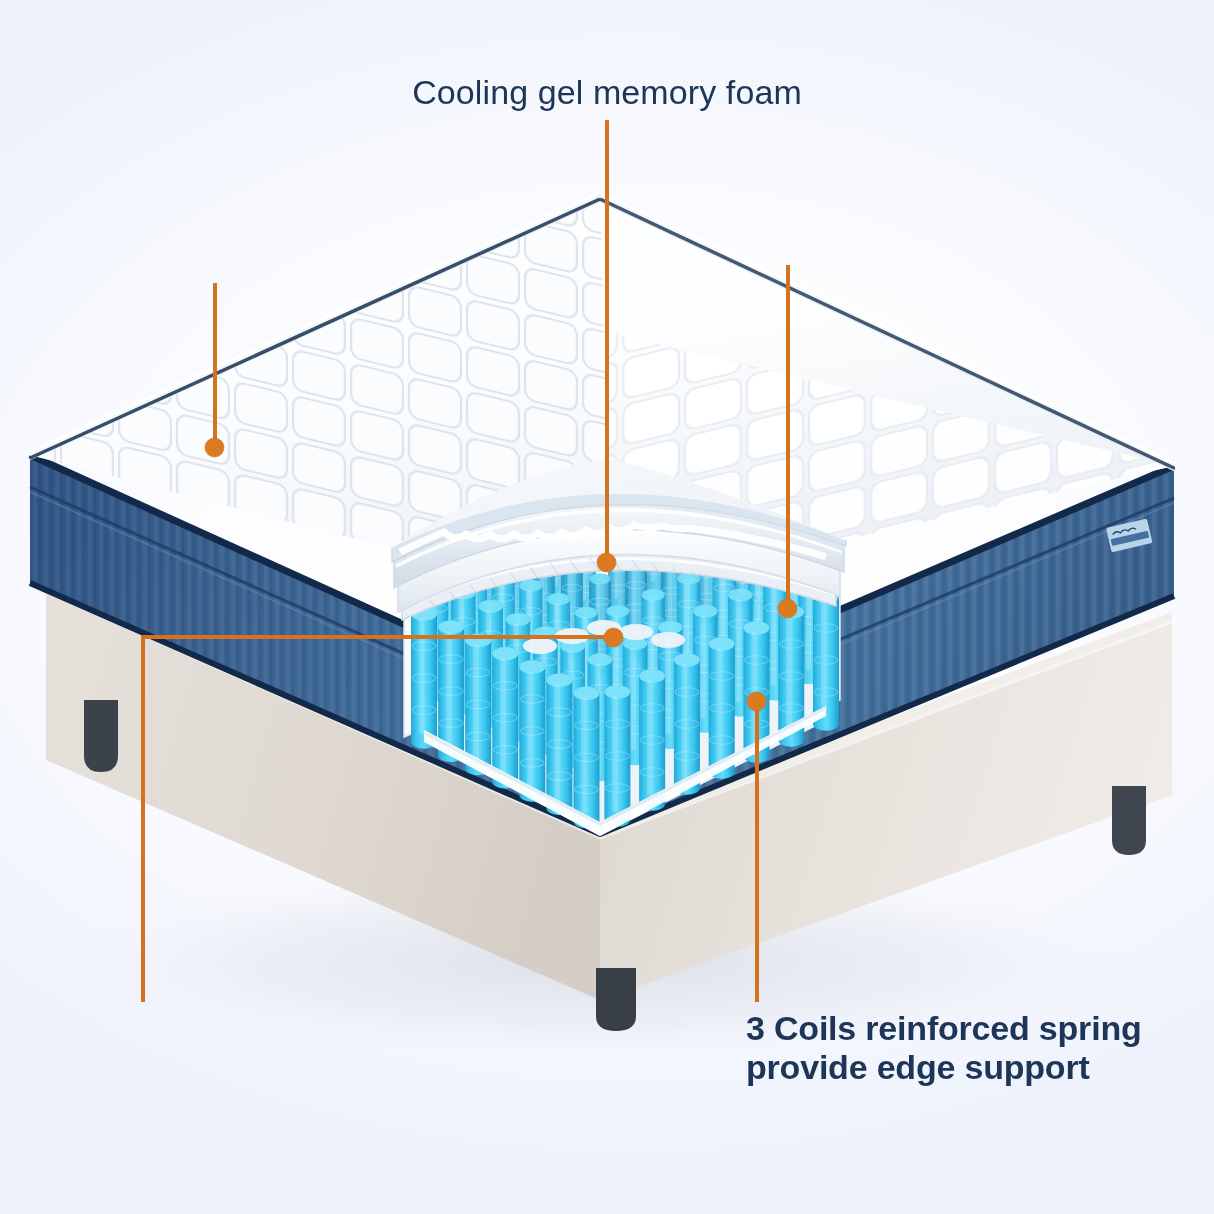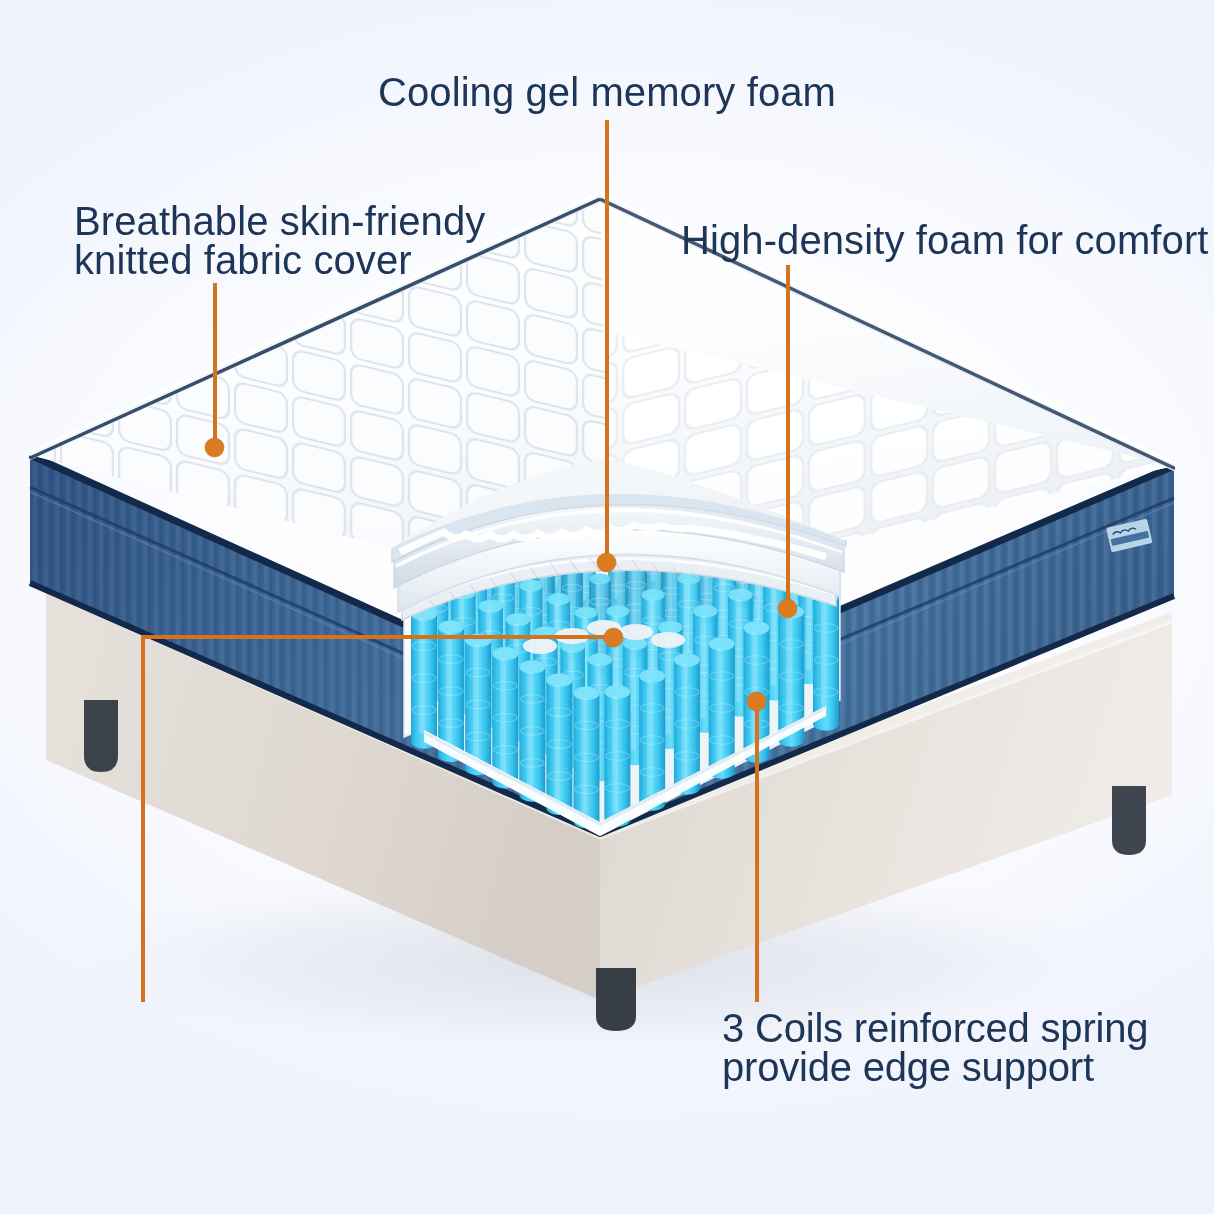--- a/index.html
+++ b/index.html
@@ -15,27 +15,27 @@
     width:1214px;height:1214px;
     background:
       radial-gradient(ellipse 900px 620px at 52% 46%, #ffffff 0%, #fdfdff 45%, #f6f8fe 72%, #eef2fc 100%);
     overflow:hidden;
   }
 
   
   .label{
     position:absolute;
     color:#1d3557;
-    font-size:40px;
+    font-size:34px;
     line-height:39px;
     letter-spacing:.1px;
     white-space:pre-line;
     font-weight:400;
   }
-  .label.bold{font-weight:400;letter-spacing:-.2px;}
+  .label.bold{font-weight:700;letter-spacing:-.2px;margin-left:24px;}
 
   
   .leader{position:absolute;background:#d4721e;}
   .leader.v{width:4px;}
   .leader.h{height:4px;}
   .dot{
     position:absolute;width:19px;height:19px;border-radius:50%;
     background:#db7a20;
     box-shadow:0 0 0 .5px rgba(180,90,20,.5);
   }
@@ -774,22 +774,19 @@
     <div class="leader v" style="left:141px;top:637px;height:365px;"></div>
     <div class="leader h" style="left:141px;top:635px;width:472px;"></div>
     <div class="dot" style="left:604px;top:628px;"></div>
 
     <div class="leader v" style="left:755px;top:702px;height:300px;"></div>
     <div class="dot" style="left:747px;top:692px;"></div>
   </div>
 
   <div class="label" style="left:0;top:73px;width:1214px;text-align:center;">Cooling gel memory foam</div>
 
-  <div class="label" style="left:74px;top:202px;">Breathable skin-friendy
-knitted fabric cover</div>
-
-  <div class="label" style="left:681px;top:221px;">High-density foam for comfort</div>
+
 
 
   <div class="label bold" style="left:722px;top:1009px;">3 Coils reinforced spring
 provide edge support</div>
 
 </div>
 
 </body></html>

